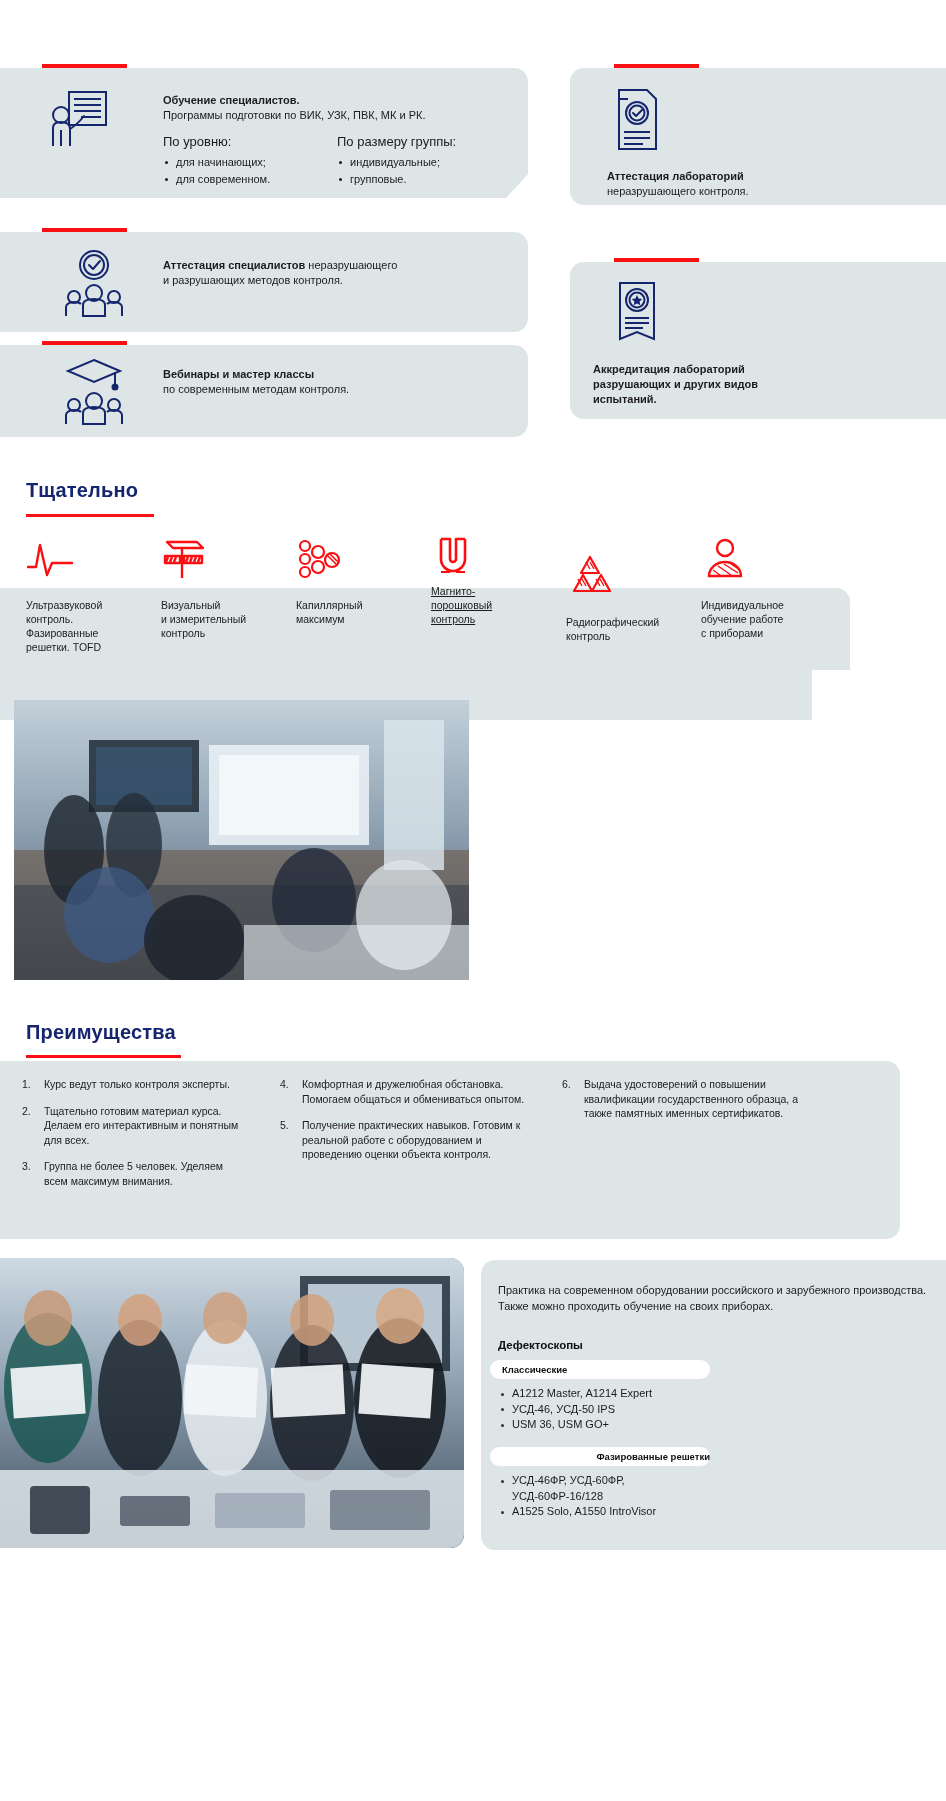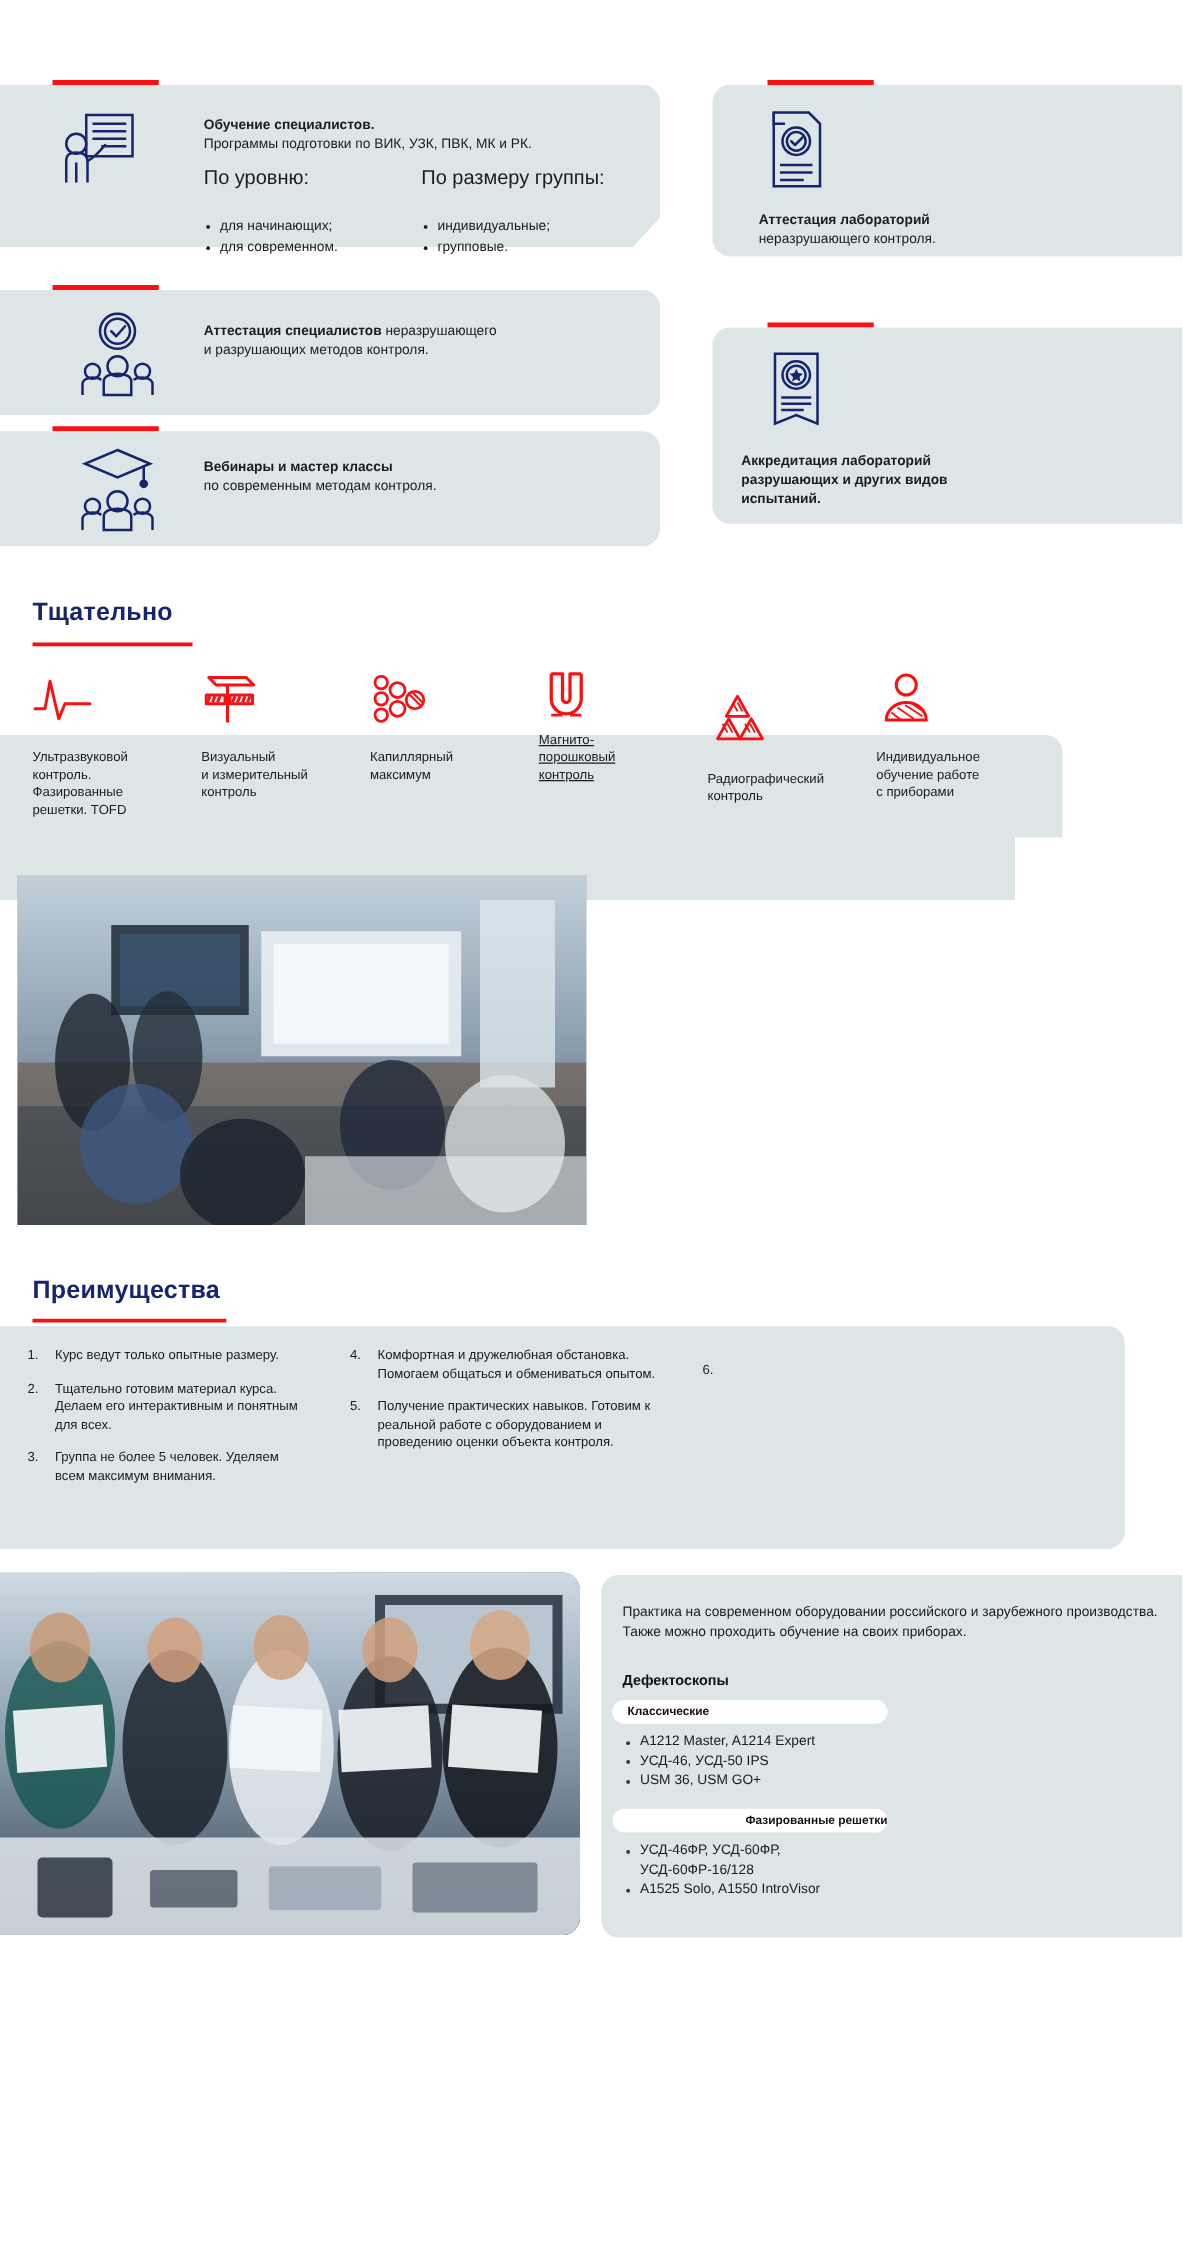--- a/index.html
+++ b/index.html
@@ -44,21 +44,21 @@
   #card-lab { left: 570px; top: 68px; width: 376px; height: 137px; border-radius: 14px 0 0 14px; }
   #card-lab-bar { left: 614px; top: 64px; width: 85px; }
 
   #card-accred { left: 570px; top: 262px; width: 376px; height: 157px; border-radius: 14px 0 0 14px; }
   #card-accred-bar { left: 614px; top: 258px; width: 85px; }
 
   .card-icon { position: absolute; }
 
   .card-text { position: absolute; font-size: 11px; line-height: 15px; color: #1c1c1c; }
 
-  .sub-head { font-size: 16px; color: #1c1c1c; margin-bottom: 21px; }
+  .sub-head { font-size: 13px; color: #1c1c1c; margin-bottom: 5px; }
   ul.dots { list-style: none; }
   ul.dots li { font-size: 11px; line-height: 17px; position: relative; padding-left: 13px; color: #1c1c1c; }
   ul.dots li:before {
     content: ""; position: absolute; left: 2px; top: 7px;
     width: 3px; height: 3px; background: #1c1c1c; border-radius: 50%;
   }
 
   
   .section-head {
     position: absolute;
@@ -371,21 +371,21 @@
 
   <div class="section-head" style="left:26px; top:1021px;">Преимущества</div>
   <div class="section-underline" style="left:26px; top:1055px; width:155px;"></div>
 
   <div id="adv-panel"></div>
 
   <div class="adv-col" style="left:22px; width:220px;">
     <ol class="adv">
       <li>
         <span class="num">1.</span>
-        <span>Курс ведут только опытные размеру.</span>
+        <span>Курс ведут только контроля эксперты.</span>
       </li>
       <li>
         <span class="num">2.</span>
         <span>Тщательно готовим материал курса. Делаем его интерактивным и понятным для всех.</span>
       </li>
       <li>
         <span class="num">3.</span>
         <span>Группа не более 5 человек. Уделяем всем максимум внимания.</span>
       </li>
     </ol>
@@ -401,20 +401,21 @@
         <span class="num">5.</span>
         <span>Получение практических навыков. Готовим к реальной работе с обору­дованием и проведению оценки объек­та контроля.</span>
       </li>
     </ol>
   </div>
 
   <div class="adv-col" style="left:562px; width:255px;">
     <ol class="adv">
       <li>
         <span class="num">6.</span>
+        <span>Выдача удостоверений о повышении квалификации государственного образца, а также памятных именных сертификатов.</span>
       </li>
     </ol>
   </div>
 
   <div class="photo" id="photo-cert">
     <svg width="464" height="290" viewBox="0 0 464 290" preserveAspectRatio="none">
       <defs>
         <linearGradient id="g2" x1="0" y1="0" x2="0" y2="1">
           <stop offset="0%" stop-color="#cfdae3"></stop>
             <stop offset="40%" stop-color="#94a6b6"></stop>

